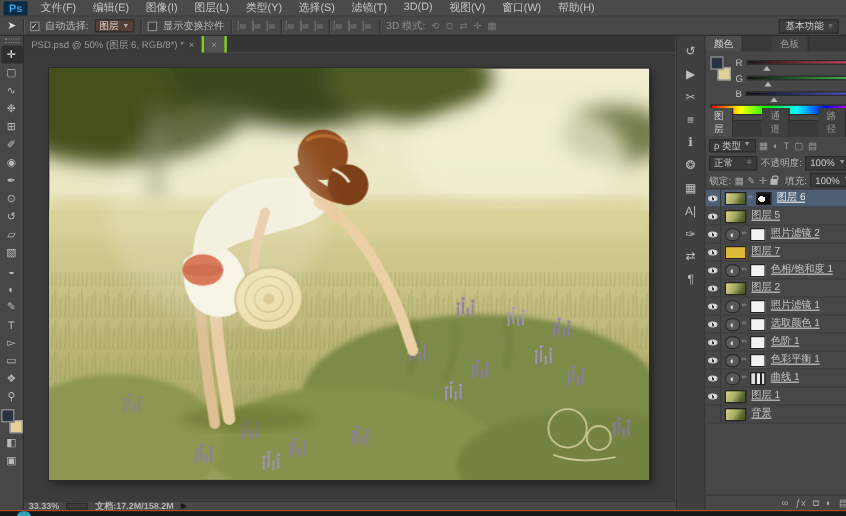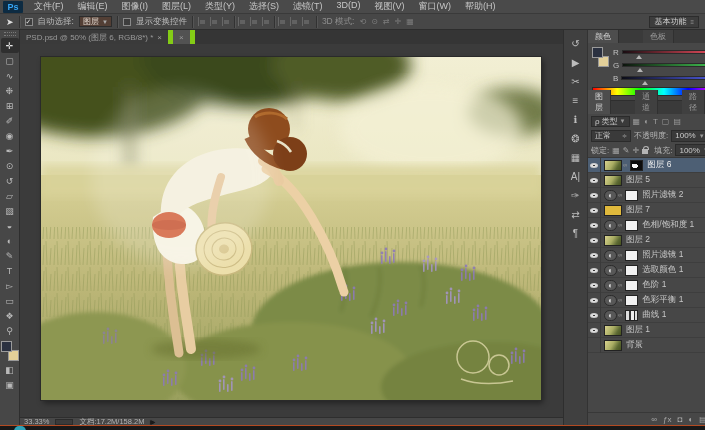--- a/index.html
+++ b/index.html
@@ -32,29 +32,29 @@
   .tb-grip { width:12px; height:4px; border-top:1px dotted #7a7a7a; border-bottom:1px dotted #7a7a7a; margin-bottom:2px; }
   .tool { width:18px; height:15px; display:flex; align-items:center; justify-content:center; font-size:9px; color:#b9b9b9; }
   .tool.sel { background:#2f2f2f; border-radius:2px; color:#e8e8e8; }
   .swatches { position:relative; width:18px; height:20px; margin:3px 0 1px; }
   .swatches .fg { position:absolute; left:0; top:0; width:11px; height:11px; background:#2b3140; border:1px solid #9a9a9a; z-index:2; }
   .swatches .bg { position:absolute; right:0; bottom:0; width:11px; height:11px; background:#e3d099; border:1px solid #9a9a9a; }
 
   
   .center { flex:1; display:flex; flex-direction:column; min-width:0; }
   .tabbar { height:14px; background:#353535; display:flex; align-items:flex-end; flex:0 0 14px; }
-  .doc-tab { height:14px; display:flex; align-items:center; gap:4px; padding:0 6px; font-size:8px; color:#9a9a9a; background:#3a3a3a; border-right:5px solid #84cc16; white-space:nowrap; overflow:hidden; }
+  .doc-tab { height:14px; display:flex; align-items:center; gap:4px; padding:0 6px; font-size:8px; color:#9a9a9a; background:#3a3a3a; border-right:2px solid #84cc16; white-space:nowrap; overflow:hidden; }
   .doc-tab.active { background:#525252; color:#d6d6d6; }
   .doc-tab .close { font-size:8px; color:#9a9a9a; }
   .canvas { flex:1; background:#3b3b3b; position:relative; overflow:hidden; }
   .photo { position:absolute; left:21px; top:13px; width:500px; height:343px; box-shadow:0 0 0 1px #2a2a2a, 2px 3px 6px rgba(0,0,0,.45); }
   .photo svg { display:block; width:100%; height:100%; }
 
   
-  .statusbar { height:8px; background:#474747; border-top:1px solid #2e2e2e; display:flex; align-items:center; gap:6px; padding:0 4px; font-size:7.5px; color:#b5b5b5; flex:0 0 8px; }
+  .statusbar { height:8px; background:#474747; border-top:1px solid #2e2e2e; display:flex; align-items:center; gap:6px; padding:0 4px; font-size:7.5px; color:#b5b5b5; flex:0 0 8px;font-weight:bold; }
   .zoom-box { background:#3a3a3a; border:1px solid #2b2b2b; width:18px; height:6px; }
   .status-arrow { font-size:6px; color:#111; text-shadow:0 0 1px #000; color:#1a1a1a; }
 
   
   .dock { width:142px; display:flex; flex:0 0 142px; background:#404040; border-left:1px solid #2e2e2e; }
   .dock-strip { width:24px; background:#404040; border-right:1px solid #333; display:flex; flex-direction:column; align-items:center; padding-top:4px; gap:1px; flex:0 0 24px; }
   .dock-ic { width:20px; height:18px; display:flex; align-items:center; justify-content:center; font-size:10px; color:#bdbdbd; }
   .panels { flex:1; display:flex; flex-direction:column; background:#474747; }
 
   .panel-tabs { height:13px; background:#3a3a3a; display:flex; align-items:flex-end; font-size:8px; flex:0 0 13px;gap:24px; }
@@ -97,21 +97,21 @@
   .thumb { width:18px; height:11px; border:1px solid #222; margin-left:3px; flex:0 0 18px; }
   .thumb.field { background:linear-gradient(120deg,#d9d28f 0%,#a9ad63 45%,#5d6a33 75%,#47521f 100%); }
   .thumb.solid { background:#e0b93c; }
   .thumb.adj { width:13px; flex:0 0 13px; background:#585858; border-radius:6px; display:flex; align-items:center; justify-content:center; font-size:8px; color:#ddd; border:1px solid #2a2a2a; }
   .mask { width:13px; height:11px; border:1px solid #222; margin-left:3px; flex:0 0 13px; }
   .mask.white { background:#f2f2f2; }
   .mask.black { background:#0c0c0c; }
   .mask.blob { background:radial-gradient(ellipse 5px 4px at 35% 55%, #f5f5f5 0 60%, #0c0c0c 61%); }
   .mask.spots { background:linear-gradient(90deg,#ddd 0 30%,#333 30% 45%,#eee 45% 70%,#222 70% 80%,#ddd 80%); }
   .link-g { font-size:6px; color:#9a9a9a; margin-left:1px; }
-  .layer-name { margin-left:4px; white-space:nowrap; overflow:hidden; }
+  .layer-name { margin-left:4px; white-space:nowrap; overflow:hidden;text-decoration:underline; }
   .row-lock { margin-left:auto; margin-right:5px; }
   .lp-bottom { height:13px; border-top:1px solid #383838; display:flex; align-items:center; justify-content:flex-end; gap:6px; padding:0 5px; flex:0 0 13px; }
   .lpb-ic { font-size:8px; color:#a8a8a8; }
 
   
   .bottom-strip { height:5px; flex:0 0 5px; background:#181818; position:relative; border-top:1px solid #b34a22; }
   .bottom-strip .teal { position:absolute; left:14px; top:0; width:12px; height:5px; border-radius:6px 6px 0 0; background:#2fa3b8; }
 </style>
 </head>
 <body>

